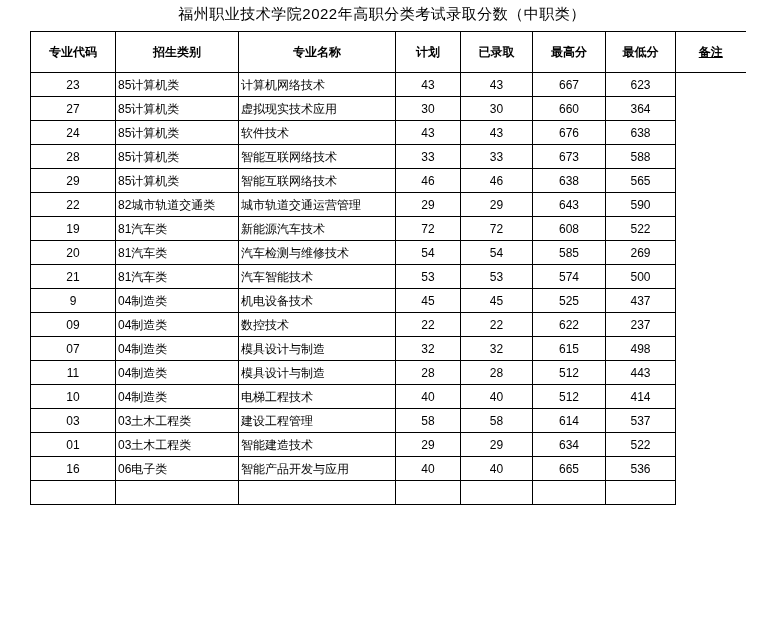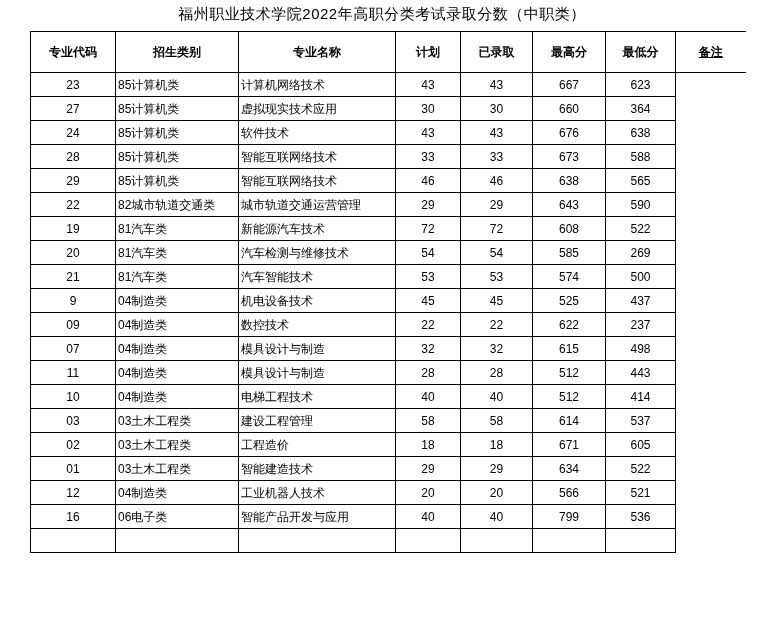--- a/index.html
+++ b/index.html
@@ -232,56 +232,36 @@
         <td>03</td>
         <td class="align-left">03土木工程类</td>
         <td class="align-left">建设工程管理</td>
         <td>58</td>
         <td>58</td>
         <td>614</td>
         <td>537</td>
         <td class="remarks"></td>
       </tr>
       <tr>
-        <td>02</td>
-        <td class="align-left">03土木工程类</td>
-        <td class="align-left">工程造价</td>
-        <td>18</td>
-        <td>18</td>
-        <td>671</td>
-        <td>605</td>
-        <td class="remarks"></td>
-      </tr>
-      <tr>
         <td>01</td>
         <td class="align-left">03土木工程类</td>
         <td class="align-left">智能建造技术</td>
         <td>29</td>
         <td>29</td>
         <td>634</td>
         <td>522</td>
         <td class="remarks"></td>
       </tr>
       <tr>
-        <td>12</td>
-        <td class="align-left">04制造类</td>
-        <td class="align-left">工业机器人技术</td>
-        <td>20</td>
-        <td>20</td>
-        <td>566</td>
-        <td>521</td>
-        <td class="remarks"></td>
-      </tr>
-      <tr>
         <td>16</td>
         <td class="align-left">06电子类</td>
         <td class="align-left">智能产品开发与应用</td>
         <td>40</td>
         <td>40</td>
-        <td>799</td>
+        <td>665</td>
         <td>536</td>
         <td class="remarks"></td>
       </tr>
       <tr>
         <td></td>
         <td class="align-left"></td>
         <td class="align-left"></td>
         <td></td>
         <td></td>
         <td></td>

